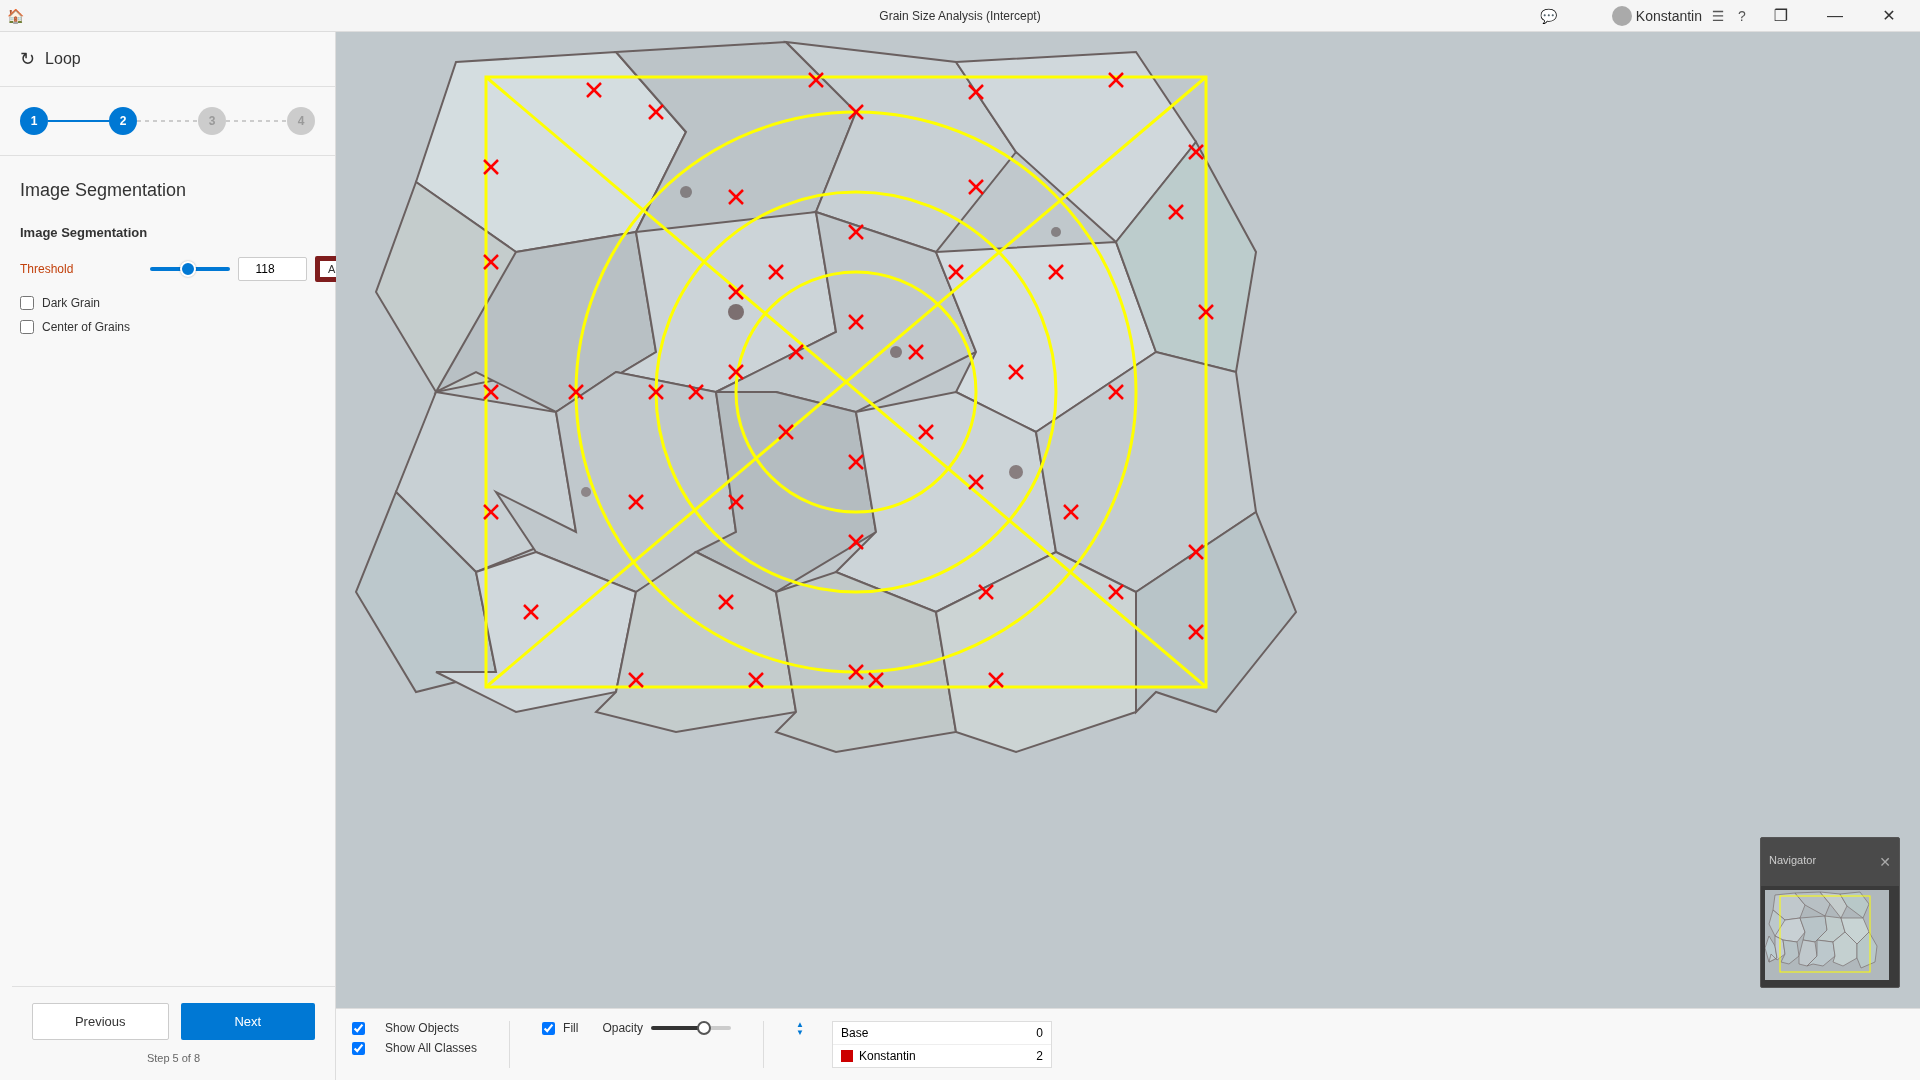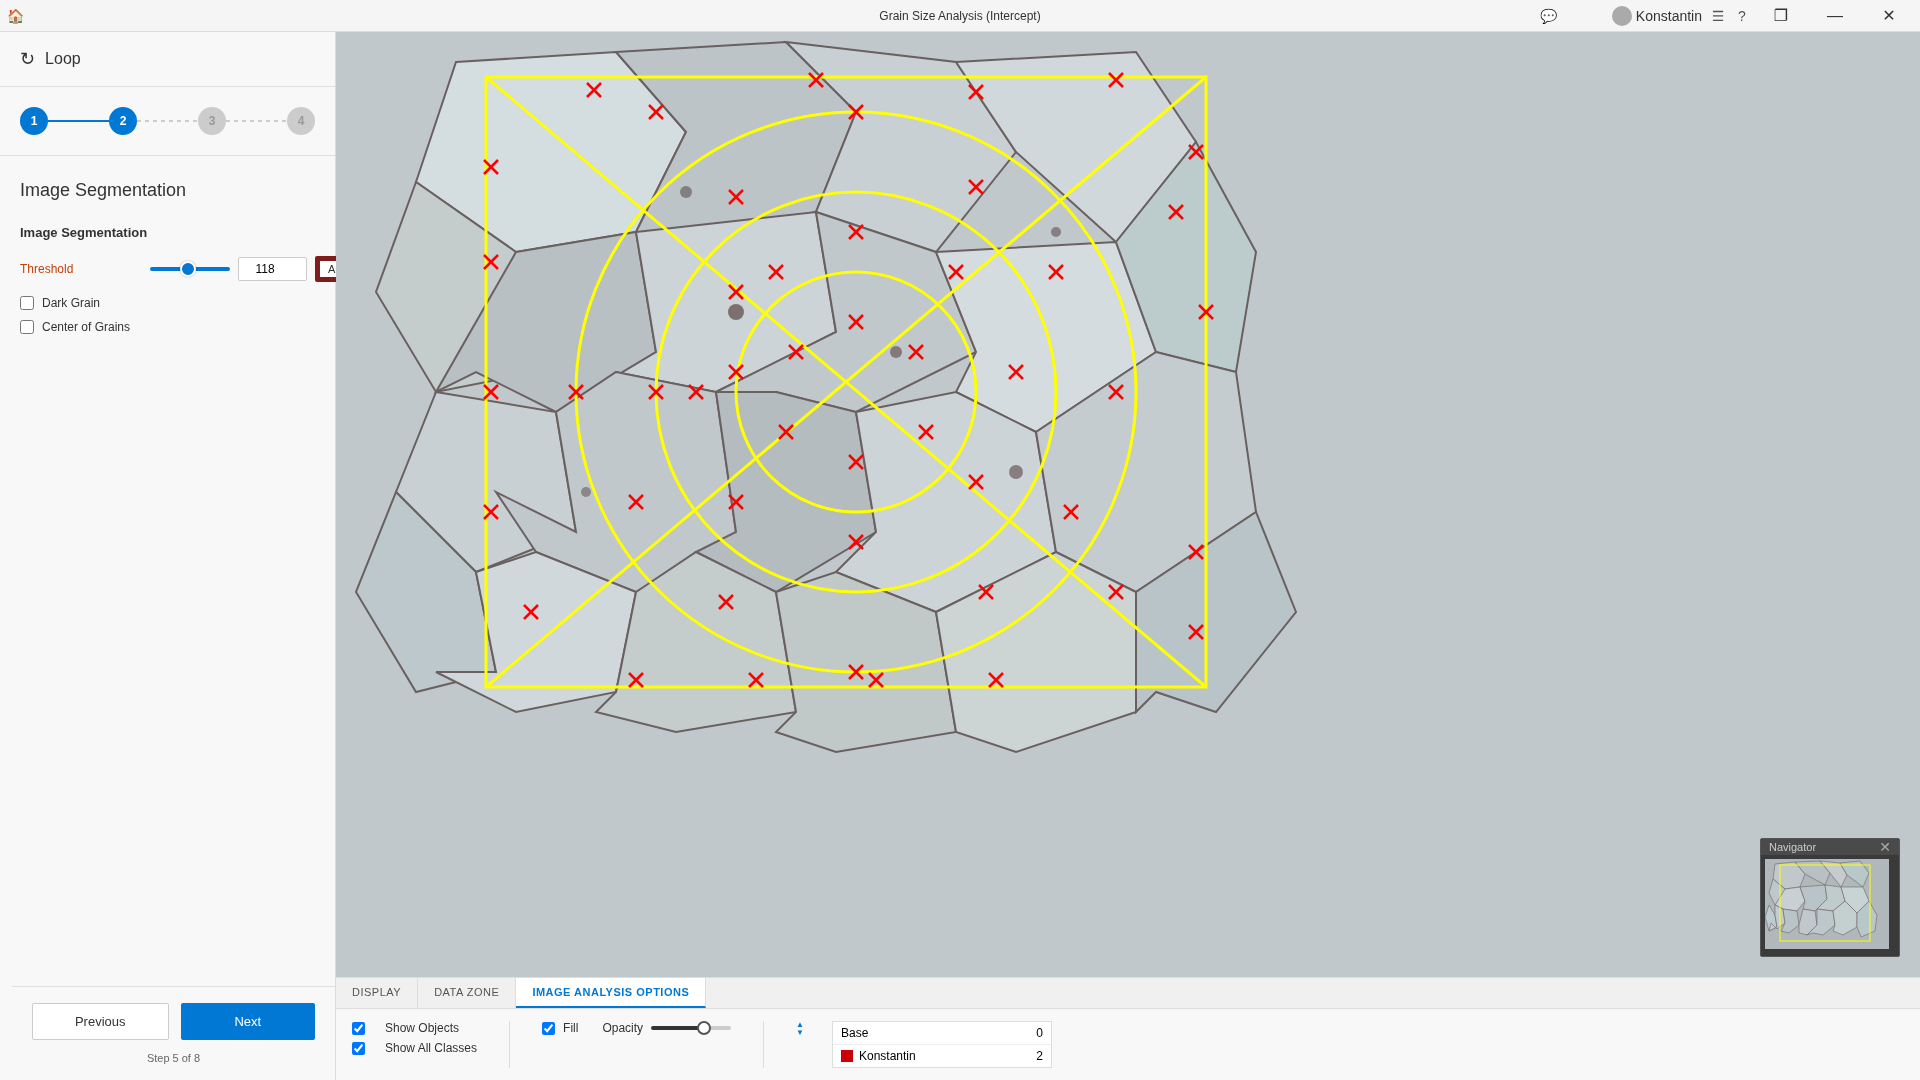--- a/index.html
+++ b/index.html
@@ -288,22 +288,22 @@
       bottom: 20px;
       right: 20px;
       background: #3a3a3a;
       border: 1px solid #555;
       border-radius: 2px;
       width: 140px;
     }
     .navigator-header {
       display: flex;
       justify-content: space-between;
-      align-items: center;
-      padding: 0 8px;
+      align-items: flex-start;
+      padding: 16px 8px;
       background: #4a4a4a;
       font-size: 11px;
       color: #ccc;
     }
     .navigator-close { cursor: pointer; color: #aaa; font-size: 14px; }
     .navigator-thumb {
       padding: 4px;
     }
 
     .vertical-divider {
@@ -680,31 +680,20 @@
             <polygon points="92,54 104,42 112,56 110,72 96,78 92,68" fill="#b8c8c8" stroke="#7a7070" stroke-width="0.7"></polygon>
 
             <rect x="15" y="6" width="90" height="76" fill="none" stroke="#ffff00" stroke-width="1"></rect>
           </svg>
         </div>
       </div>
     </div>
 
     <div class="bottom-panel">
 
-      <div class="tab-bar">
-        <div class="tab">
-          <span>DISPLAY</span>
-        </div>
-        <div class="tab">
-          <span>DATA ZONE</span>
-        </div>
-        <div class="tab active">
-          <span>IMAGE ANALYSIS OPTIONS</span>
-        </div>
-      </div>
 
       <div class="tab-content">
 
         <div class="display-options">
           <div class="check-row">
             <input type="checkbox" id="showObjects" checked="" style="">
             <label for="showObjects">Show Objects</label>
           </div>
           <div class="check-row">
             <input type="checkbox" id="showClasses" checked="" style="">

